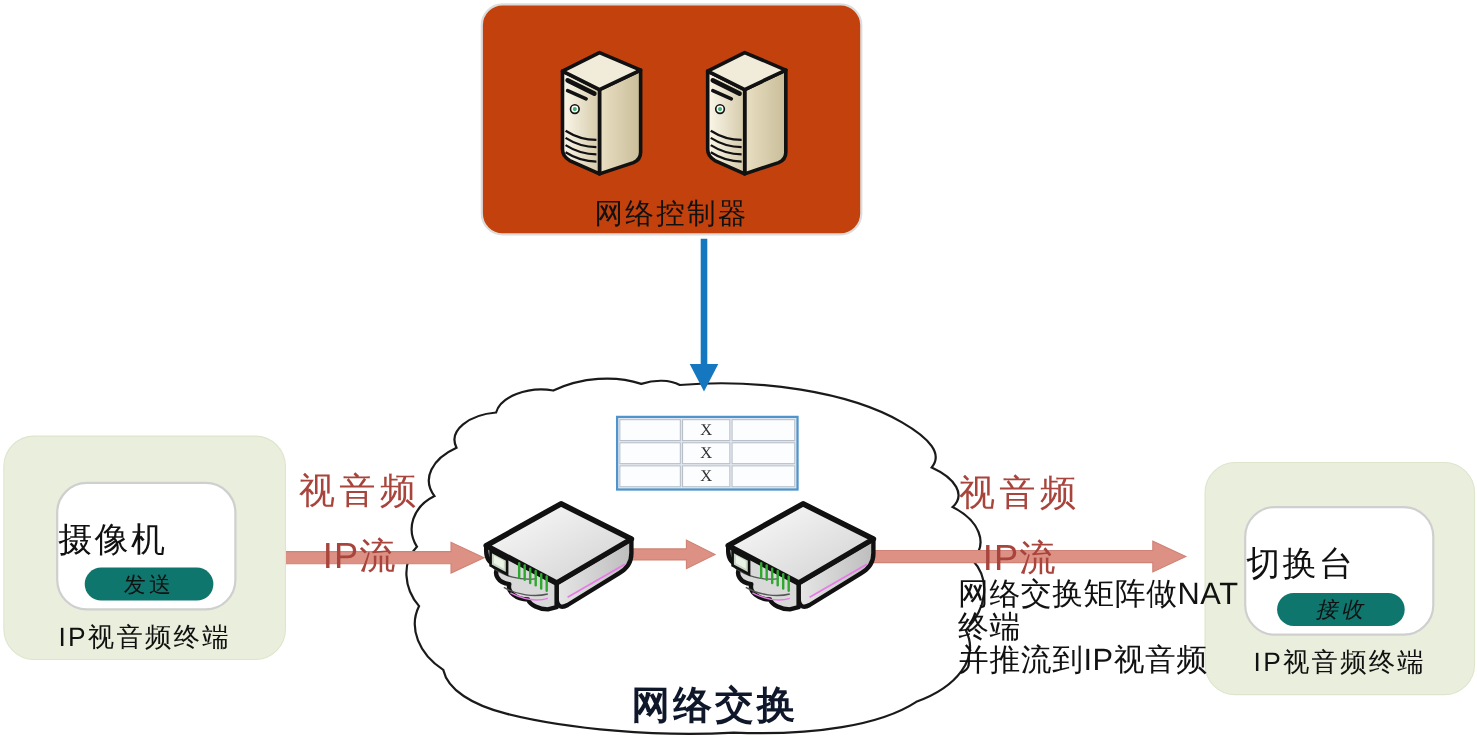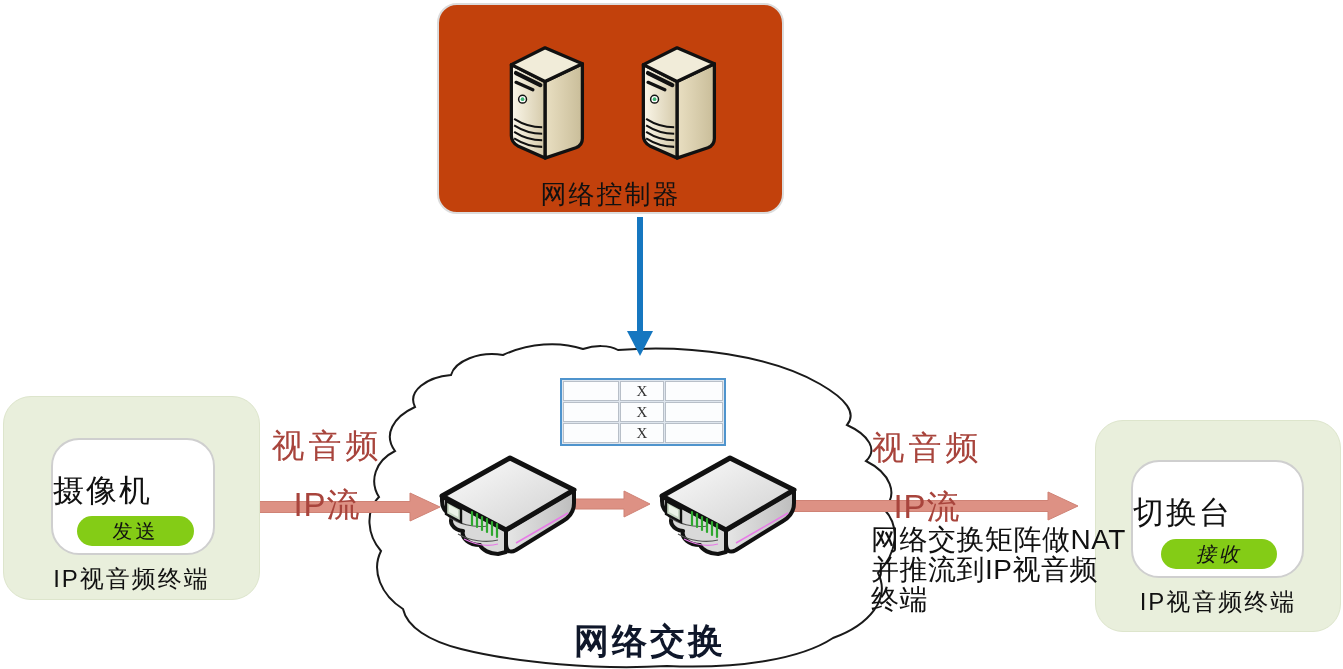--- a/index.html
+++ b/index.html
@@ -51,21 +51,21 @@
   
   .terminal { position:absolute; background:#e9efdc; border:1px solid #dde5cc;
     border-radius:28px; z-index:2; }
   .terminal-left  { left:3px;    top:396px; width:257px; height:204px; }
   .terminal-right { left:1095px; top:388px; width:246px; height:212px;margin-top:32px; }
   .device-card { position:absolute; background:#fff; border:2px solid #cfcfcf; border-radius:28px; }
   .terminal-left  .device-card { left:47px; top:41px; width:164px; height:117px; }
   .terminal-right .device-card { left:35px; top:39px; width:173px; height:118px; }
   .device-name { position:absolute; left:0; top:30px; width:100%; text-align:left;
     font-size:31px; letter-spacing:2px; color:#111; }
-  .badge { position:absolute; bottom:7px; background:#84cc16; border-radius:16px;
+  .badge { position:absolute; bottom:7px; background:#0f766e; border-radius:16px;
     text-align:center; font-size:20px; letter-spacing:3px; color:#111;
     display:flex; align-items:center; justify-content:center; }
   .terminal-left  .badge { left:24px; width:117px; height:30px; }
   .terminal-right .badge { left:28px; width:116px; height:30px;font-style:italic; }
   .terminal-caption { position:absolute; left:0; width:100%; text-align:center;
     font-size:24px; letter-spacing:2px; color:#111; }
   .terminal-left  .terminal-caption { top:166px; }
   .terminal-right .terminal-caption { top:165px; }
 </style>
 </head>
@@ -206,22 +206,22 @@
     <div class="l1">视音频</div>
     <div class="l2">IP流</div>
   </div>
   <div class="stream-label stream-right">
     <div class="l1">视音频</div>
     <div class="l2">IP流</div>
   </div>
 
   <div class="nat-note">
     <div>网络交换矩阵做NAT</div>
+    <div>终端</div>
     <div>并推流到IP视音频</div>
-    <div>终端</div>
   </div>
 
   <div class="terminal terminal-left">
     <div class="device-card">
       <div class="device-name">摄像机</div>
       <div class="badge">发送</div>
     </div>
     <div class="terminal-caption">IP视音频终端</div>
   </div>
 

